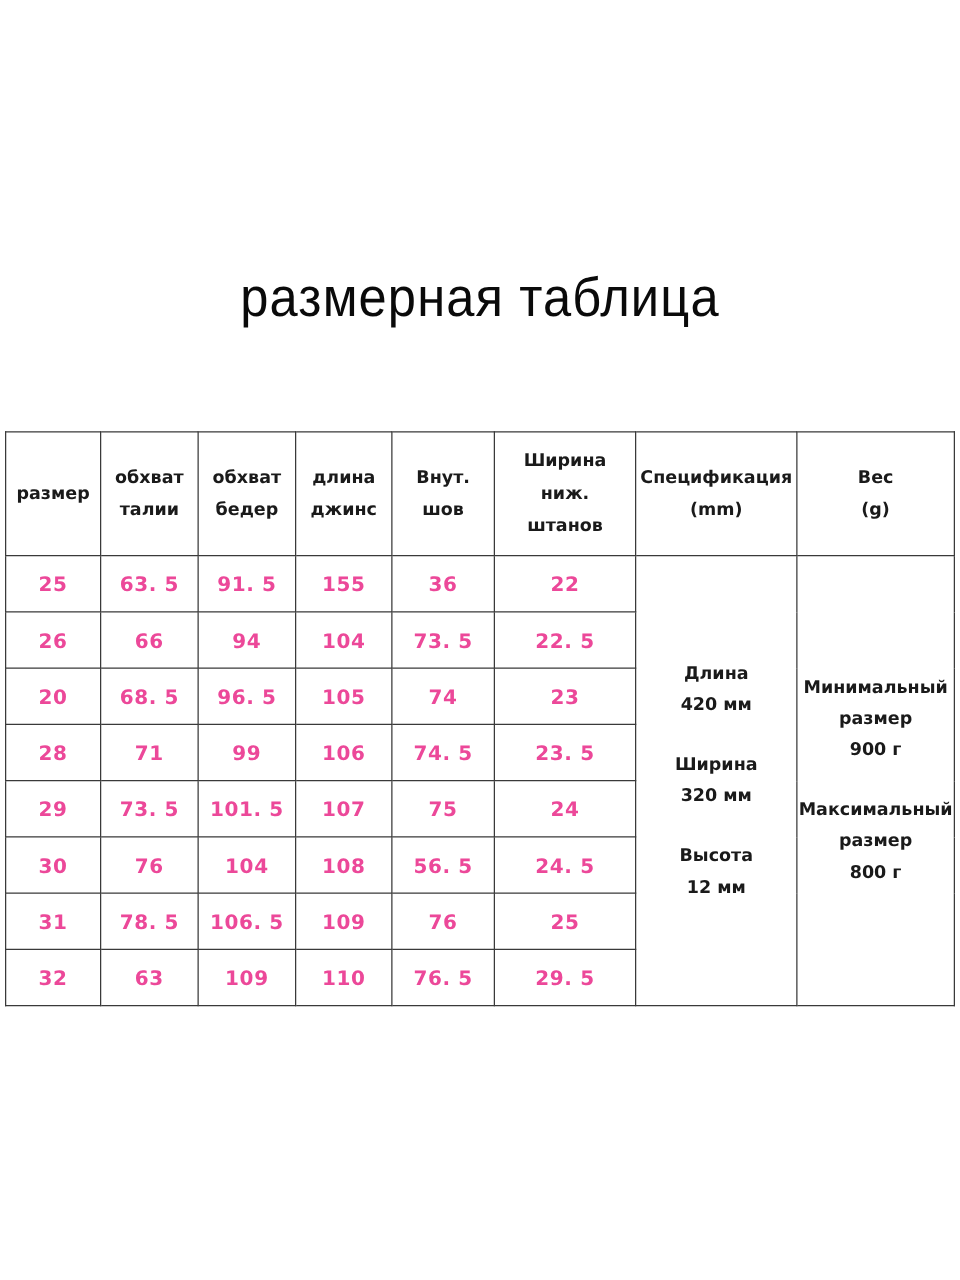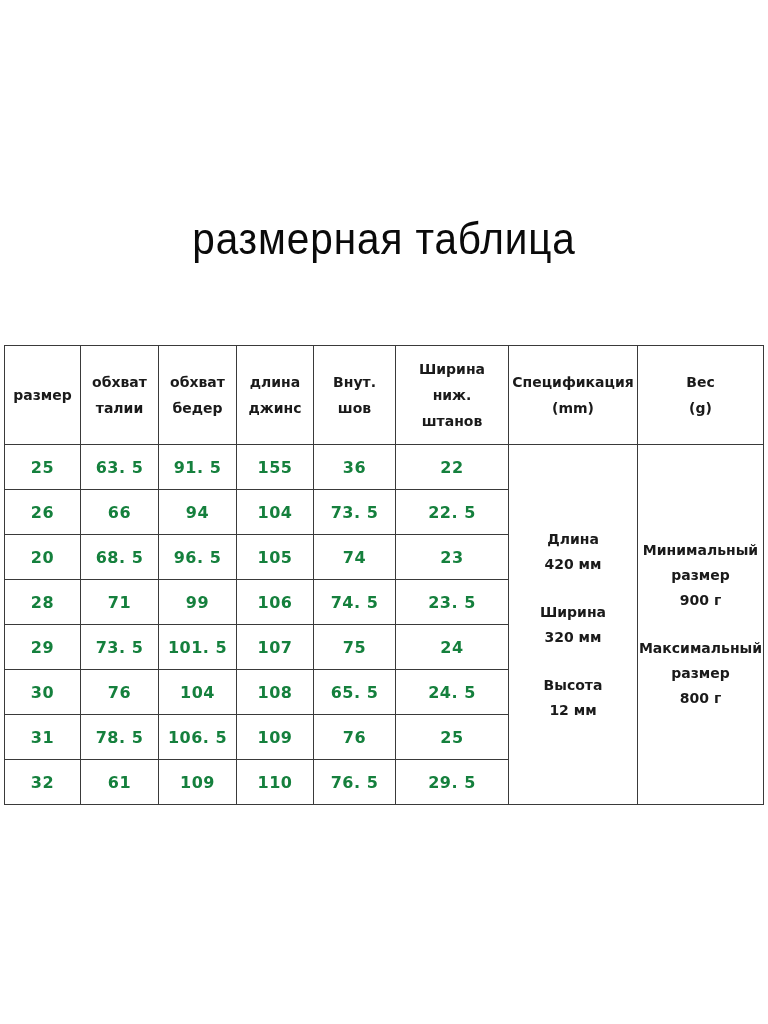--- a/index.html
+++ b/index.html
@@ -20,21 +20,21 @@
     text-align: center; vertical-align: middle;
     padding: 0;
   }
   table.size-table th {
     height: 98px; font-weight: bold; font-size: 14px; line-height: 26px;
     font-family: "DejaVu Sans", sans-serif; color: #1a1a1a;
   }
   th .hl { display: block; }
   table.size-table td.num {
     height: 44px; font-weight: bold; font-size: 16px;
-    font-family: "DejaVu Sans", sans-serif; color: #15803d;
+    font-family: "DejaVu Sans", sans-serif; color: #ec4899;
     letter-spacing: 0.5px;
   }
   td.spec, td.weight {
     font-weight: bold; font-size: 14px; line-height: 25px;
     font-family: "DejaVu Sans", sans-serif; color: #1a1a1a;
   }
   .blk { display: block; }
   .gap { display: block; height: 23px; }
 </style>
 </head>
@@ -146,33 +146,33 @@
       <td class="num">101. 5</td>
       <td class="num">107</td>
       <td class="num">75</td>
       <td class="num">24</td>
     </tr>
     <tr>
       <td class="num">30</td>
       <td class="num">76</td>
       <td class="num">104</td>
       <td class="num">108</td>
-      <td class="num">65. 5</td>
+      <td class="num">56. 5</td>
       <td class="num">24. 5</td>
     </tr>
     <tr>
       <td class="num">31</td>
       <td class="num">78. 5</td>
       <td class="num">106. 5</td>
       <td class="num">109</td>
       <td class="num">76</td>
       <td class="num">25</td>
     </tr>
     <tr>
       <td class="num">32</td>
-      <td class="num">61</td>
+      <td class="num">63</td>
       <td class="num">109</td>
       <td class="num">110</td>
       <td class="num">76. 5</td>
       <td class="num">29. 5</td>
     </tr>
   </tbody>
 </table>
 
 </body></html>

